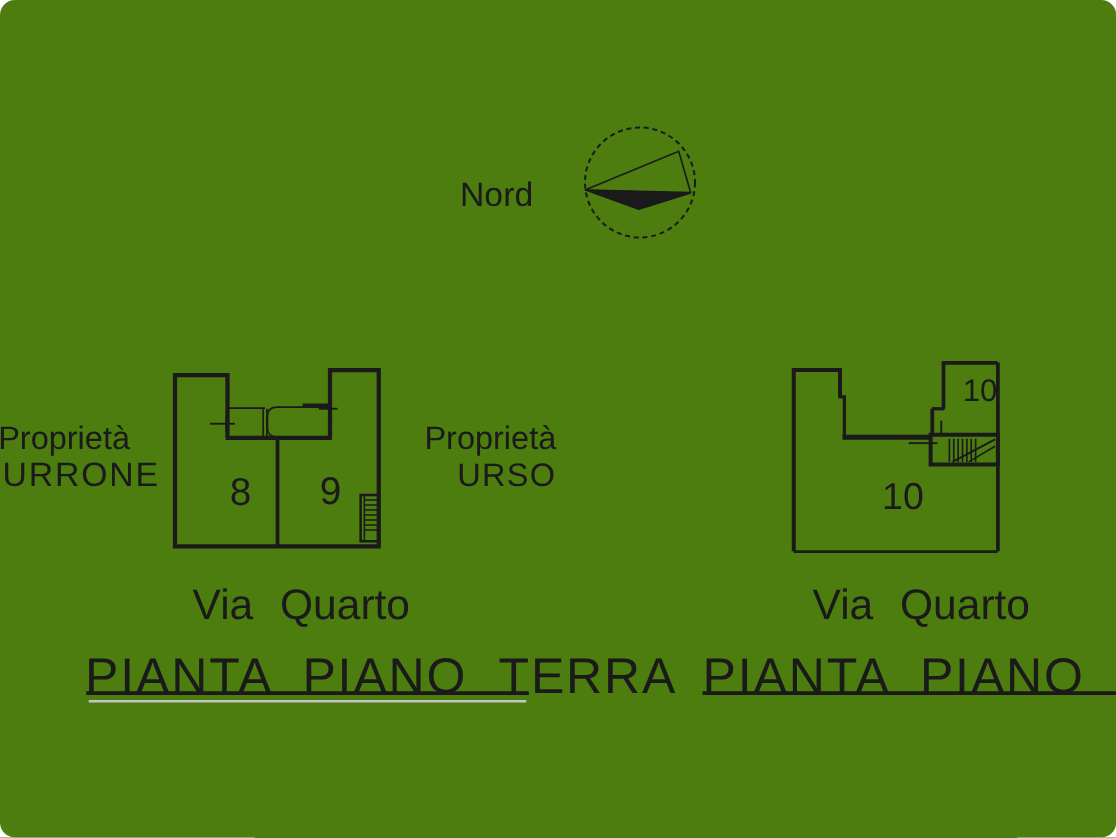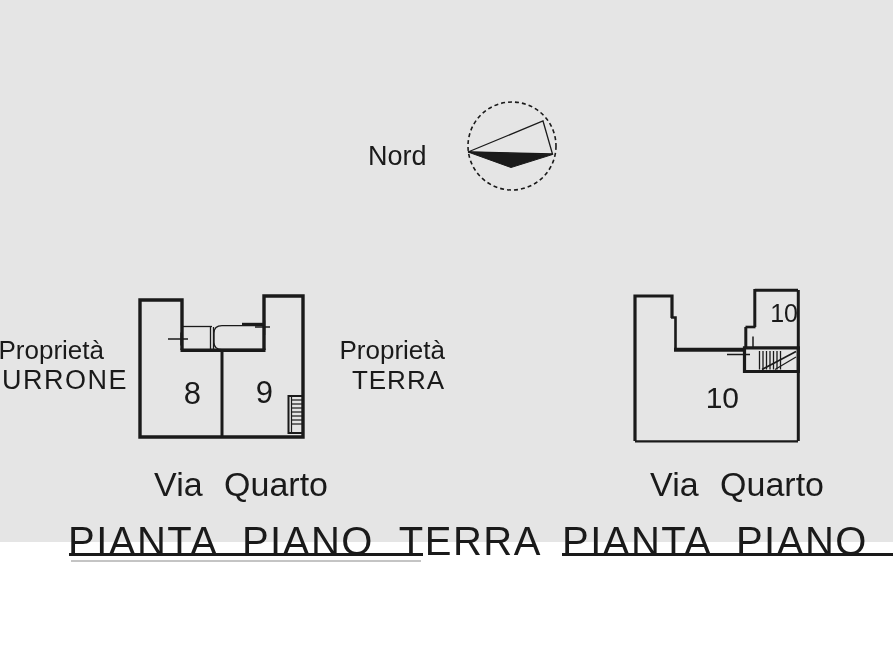--- a/index.html
+++ b/index.html
@@ -3,21 +3,21 @@
 <meta charset="utf-8">
 <style>
   html,body{margin:0;padding:0;}
   body{
     width:893px;height:670px;
     position:relative;
     overflow:hidden;
     background:#ffffff;
     font-family:"Liberation Sans","DejaVu Sans",sans-serif;
   }
-  .sheet{position:absolute;inset:0;width:893px;height:542px;background:#e5e5e5;}
+  .sheet{position:absolute;inset:0;width:893px;height:670px;background:#4d7c0f;border-radius:12px;}
   svg{position:absolute;left:0;top:0;}
   svg path, svg circle, svg rect, svg line{stroke:#1a1a1a;}
   .t{
     position:absolute;
     color:#1a1a1a;
     white-space:nowrap;
     line-height:1.05;
   }
   .right{text-align:right;}
   .center{text-align:right;}
@@ -108,21 +108,21 @@
       </g>
     </g>
   </svg>
 
   <div class="t nord" style="left:368px;top:142px;width:86px;">Nord</div>
 
   <div class="t owner right" style="left:-96px;top:337px;width:200px;">Proprietà</div>
   <div class="t owner-caps right" style="left:-96px;top:366px;width:224px;">MURRONE</div>
 
   <div class="t owner center" style="left:309px;top:337px;width:136px;">Proprietà</div>
-  <div class="t owner center" style="left:309px;top:367px;width:136px;letter-spacing:1px;">TERRA</div>
+  <div class="t owner center" style="left:309px;top:367px;width:136px;letter-spacing:1px;">URSO</div>
 
   <div class="t room center" style="left:171px;top:378px;width:30px;">8</div>
   <div class="t room center" style="left:243px;top:377px;width:30px;">9</div>
 
   <div class="t room center" style="left:693px;top:382px;width:46px;font-size:30px;">10</div>
   <div class="t room-sm center" style="left:756px;top:300px;width:42px;">10</div>
 
   <div class="t street center" style="left:128px;top:467px;width:200px;">Via Quarto</div>
   <div class="t street center" style="left:624px;top:467px;width:200px;">Via Quarto</div>
 

